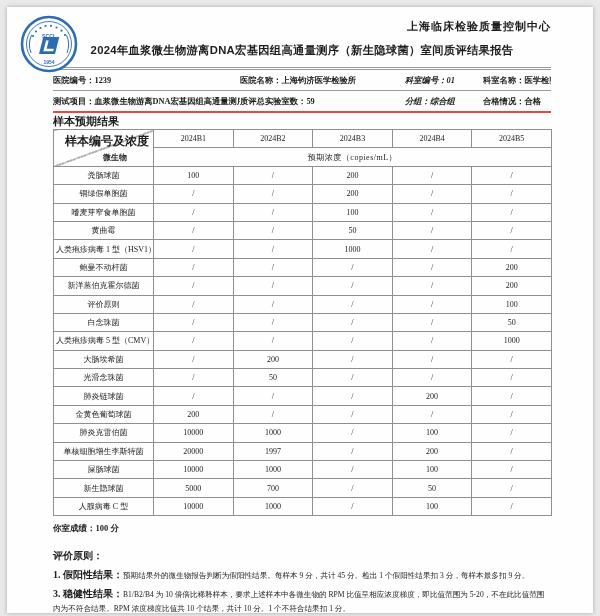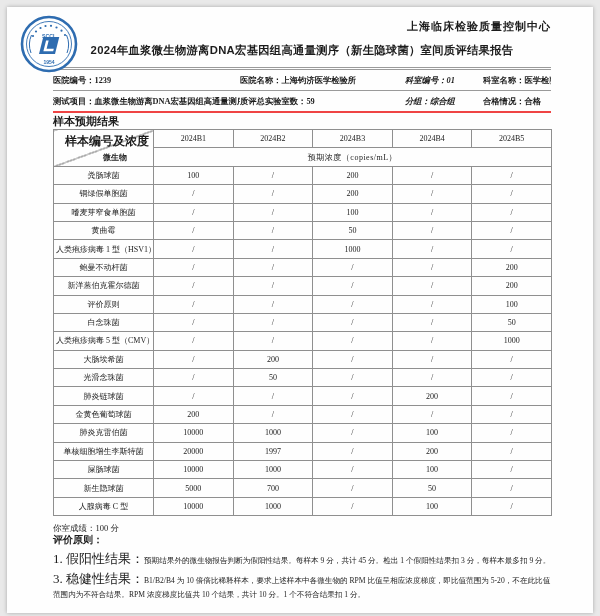--- a/index.html
+++ b/index.html
@@ -51,24 +51,24 @@
   td.corner{
     position:relative;padding:0;height:40px;
     background:linear-gradient(to bottom right,
       transparent calc(50% - .6px), #8f8f8f calc(50% - .6px),
       #8f8f8f calc(50% + .6px), transparent calc(50% + .6px));
   }
   .corner-top{position:absolute;top:3px;right:4px;font-weight:bold;font-size:12px;}
   .corner-bottom{position:absolute;bottom:3px;left:5px;font-weight:bold;font-size:8px;margin-left:44px;}
   
   .footer{margin-top:6px;font-size:8.3px;}
-  .score-line{font-weight:normal;font-size:8.5px;line-height:12px;margin-bottom:0;}
+  .score-line{font-weight:bold;font-size:8.5px;line-height:12px;margin-bottom:16px;}
   .principles-title{font-weight:bold;font-size:10px;line-height:12px;margin-bottom:6px;}
   p.principle{margin:0 0 4px 0;font-size:7.6px;line-height:14px;}
-  p.principle .prefix{font-weight:normal;font-size:13px;}
+  p.principle .prefix{font-weight:bold;font-size:10px;}
 </style>
 </head>
 <body>
 
 <div class="page">
 
   <div class="logo">
     <svg width="58" height="58" viewBox="0 0 58 58">
       <circle cx="29" cy="29" r="27" fill="#ffffff" stroke="#2e6cb0" stroke-width="2.6"></circle>
       <circle cx="29" cy="29" r="22.5" fill="none" stroke="#2e6cb0" stroke-width="0.9"></circle>

